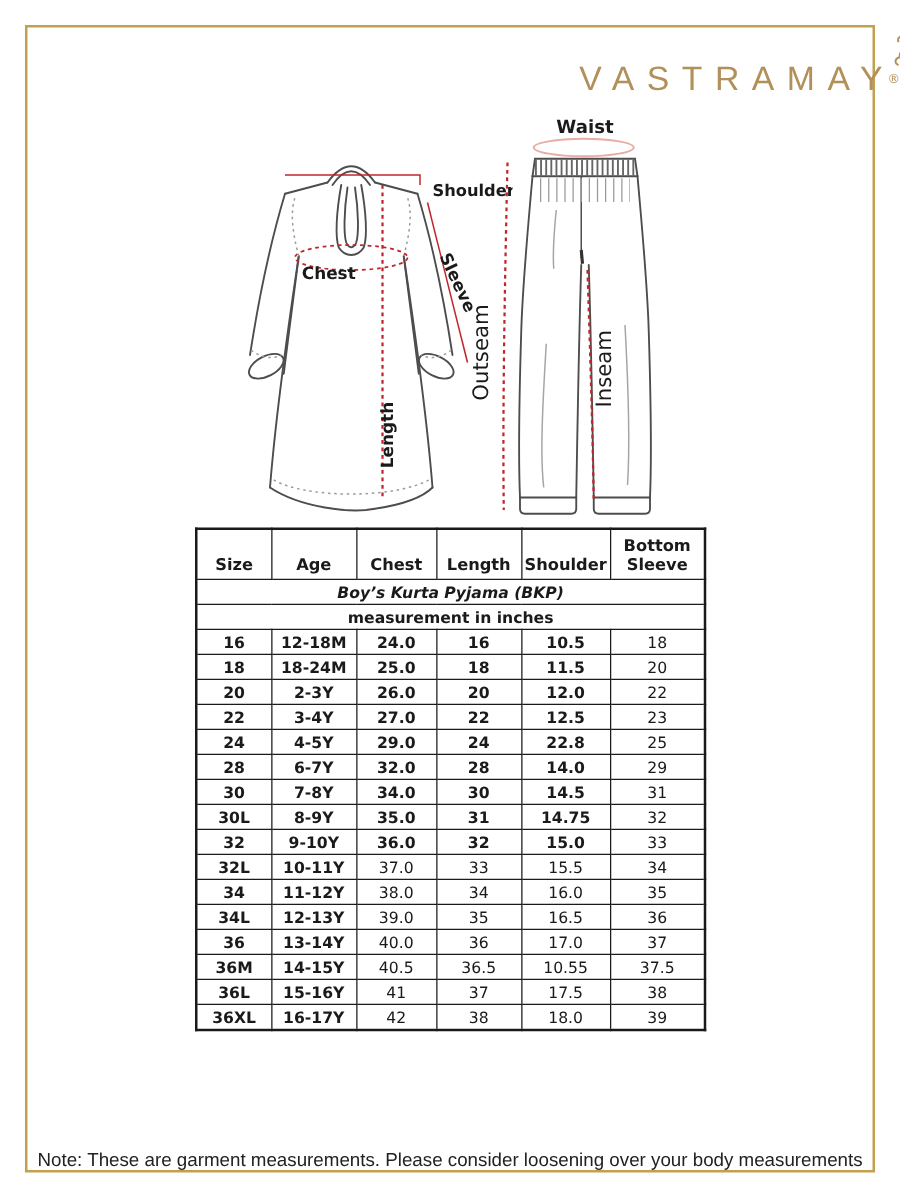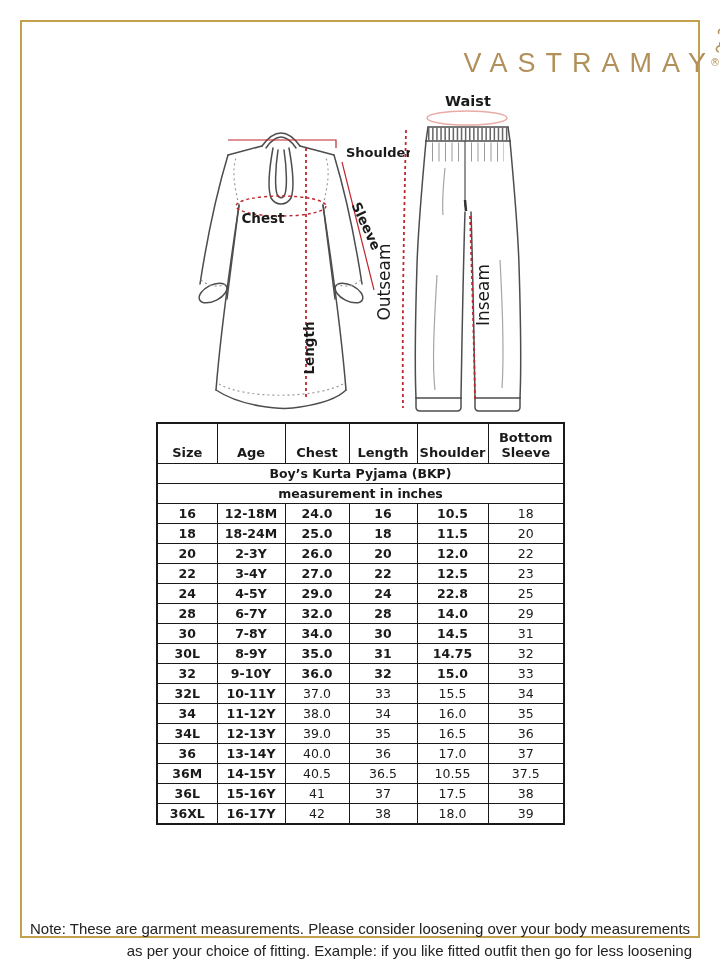--- a/index.html
+++ b/index.html
@@ -25,21 +25,21 @@
   .pants-svg{position:absolute;left:375px;top:90px;}
   svg text{font-family:"DejaVu Sans",sans-serif;fill:#1a1a1a;}
   
   .size-table{
     position:absolute;left:156px;top:422px;border-collapse:collapse;
     table-layout:fixed;border:2px solid #1a1a1a;
   }
   .size-table th,.size-table td{
     border:1px solid #1a1a1a;text-align:center;padding:0;overflow:hidden;
   }
-  .title-cell{font-size:14px;font-weight:700;height:22px;}
+  .title-cell{font-size:14px;font-weight:700;height:22px;font-style:italic;}
   .subtitle-cell{font-size:11.5px;font-weight:700;height:18px;}
   .size-table thead th{
     font-size:13px;font-weight:700;height:37px;vertical-align:bottom;
     padding-bottom:2px;line-height:1.15;
   }
   .size-table tbody td{font-size:12.5px;font-weight:400;height:19px;line-height:19px;}
   .size-table tbody td:nth-child(1),
   .size-table tbody td:nth-child(2){font-weight:700;}
   .size-table tbody tr:nth-child(-n+9) td:nth-child(n+3):nth-child(-n+5){font-weight:700;}
   
@@ -301,14 +301,13 @@
         <td>42</td>
         <td>38</td>
         <td>18.0</td>
         <td>39</td>
       </tr>
     </tbody>
 </table>
 
 <div class="note">
   <div class="note-l1">Note: These are garment measurements. Please consider loosening over your body measurements</div>
-  <div class="note-l2">as per your choice of fitting. Example: if you like fitted outfit then go for less loosening</div>
 </div>
 
 </body></html>

